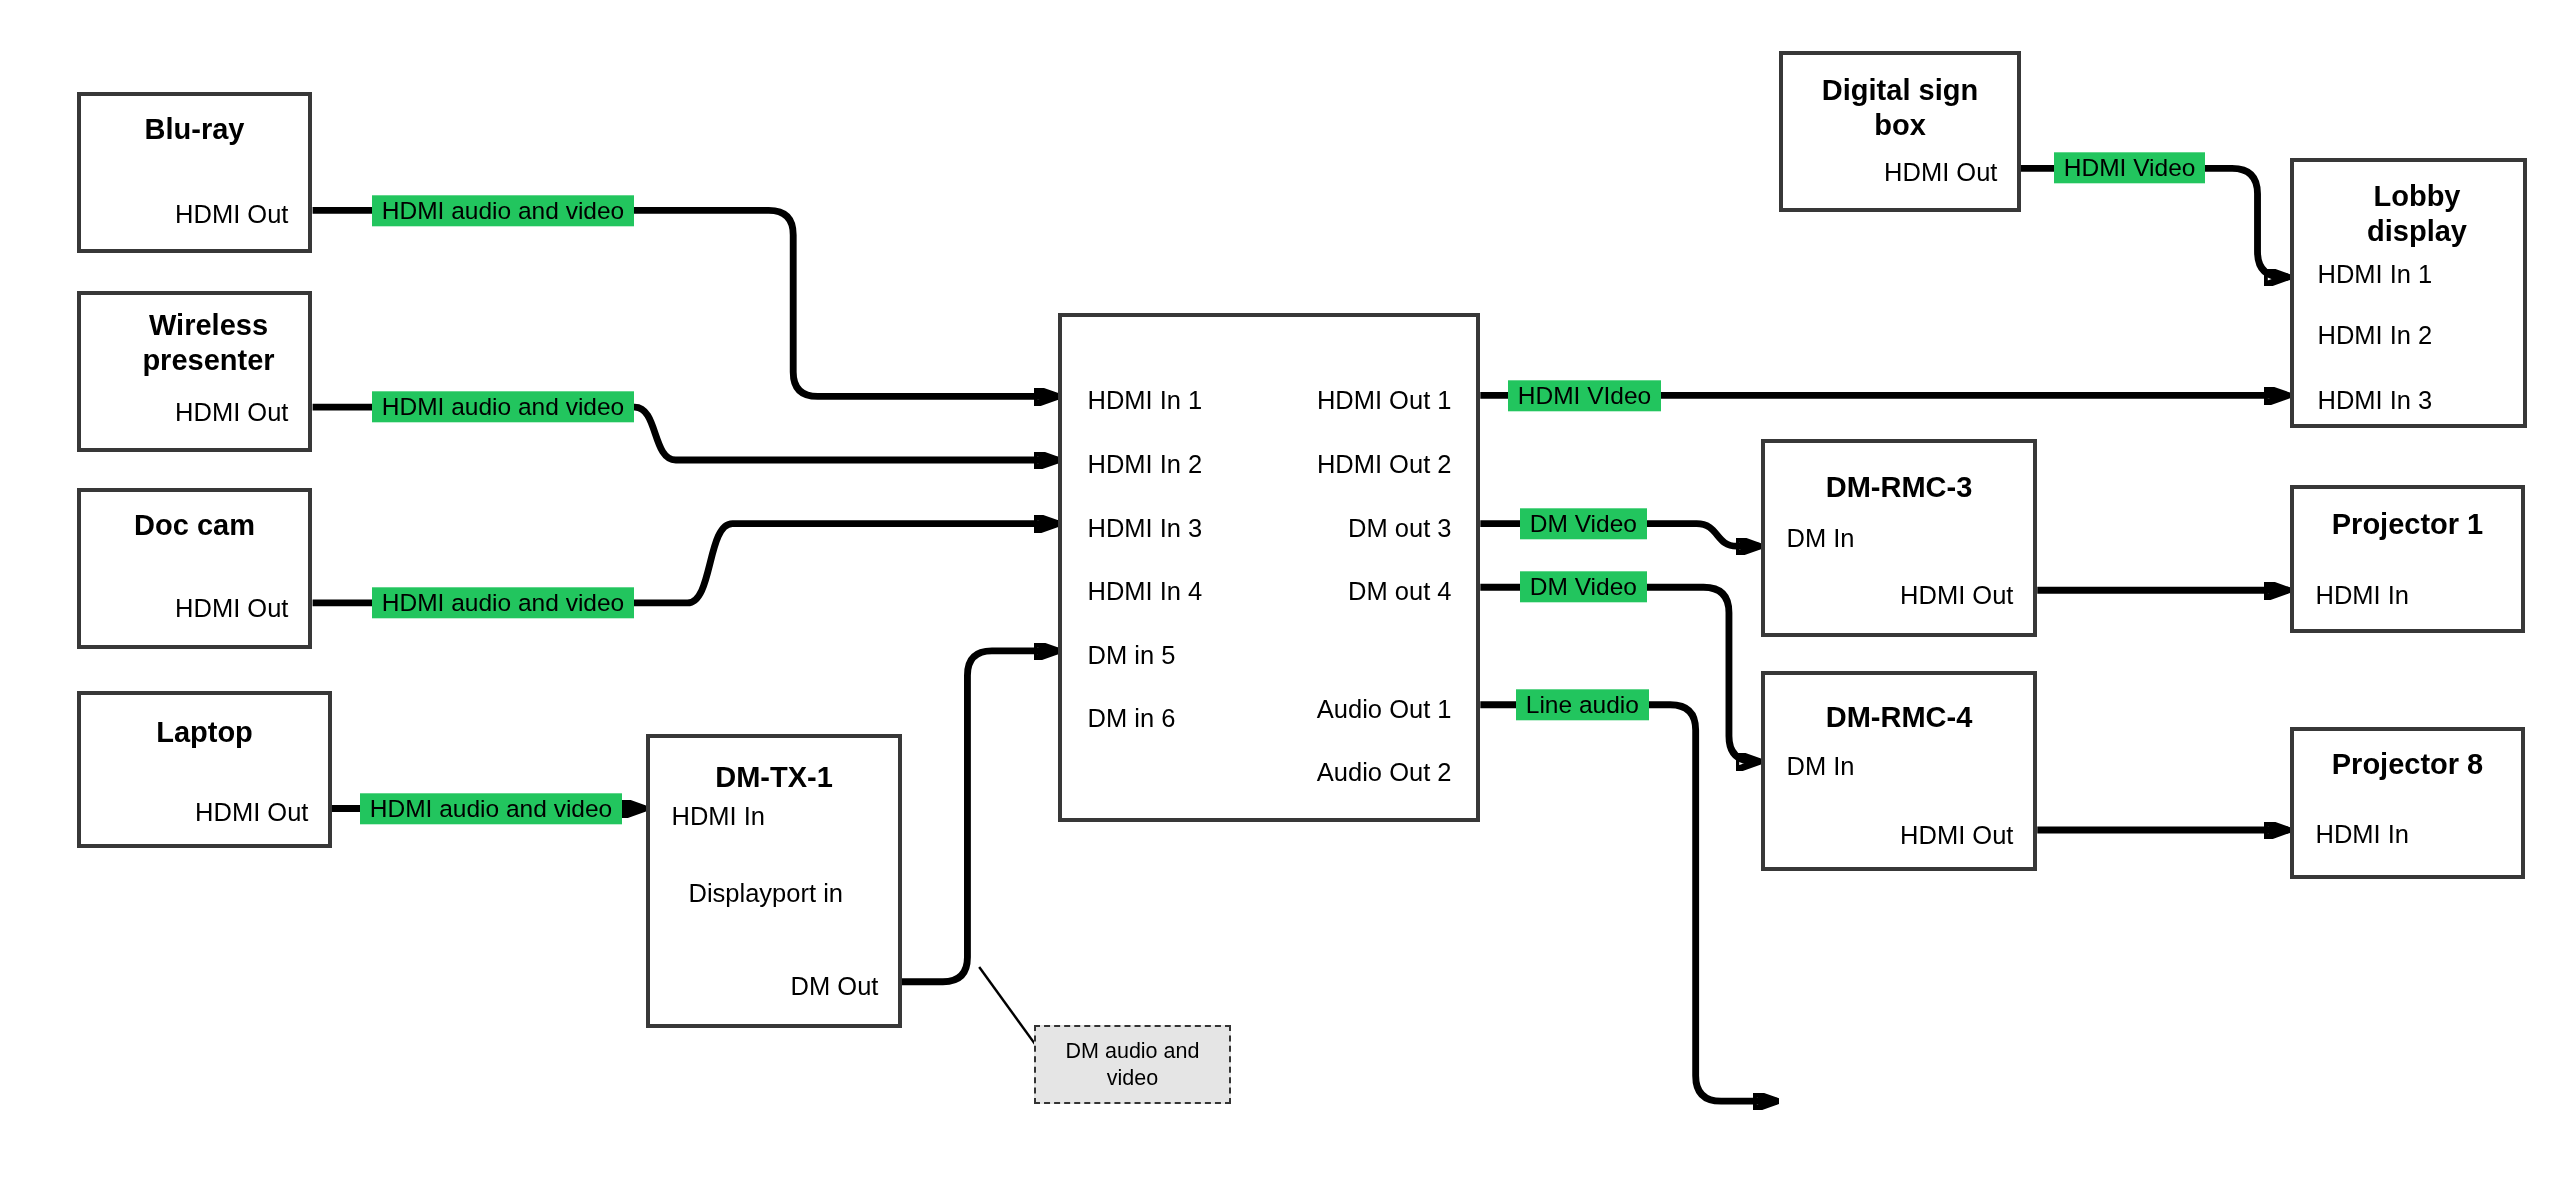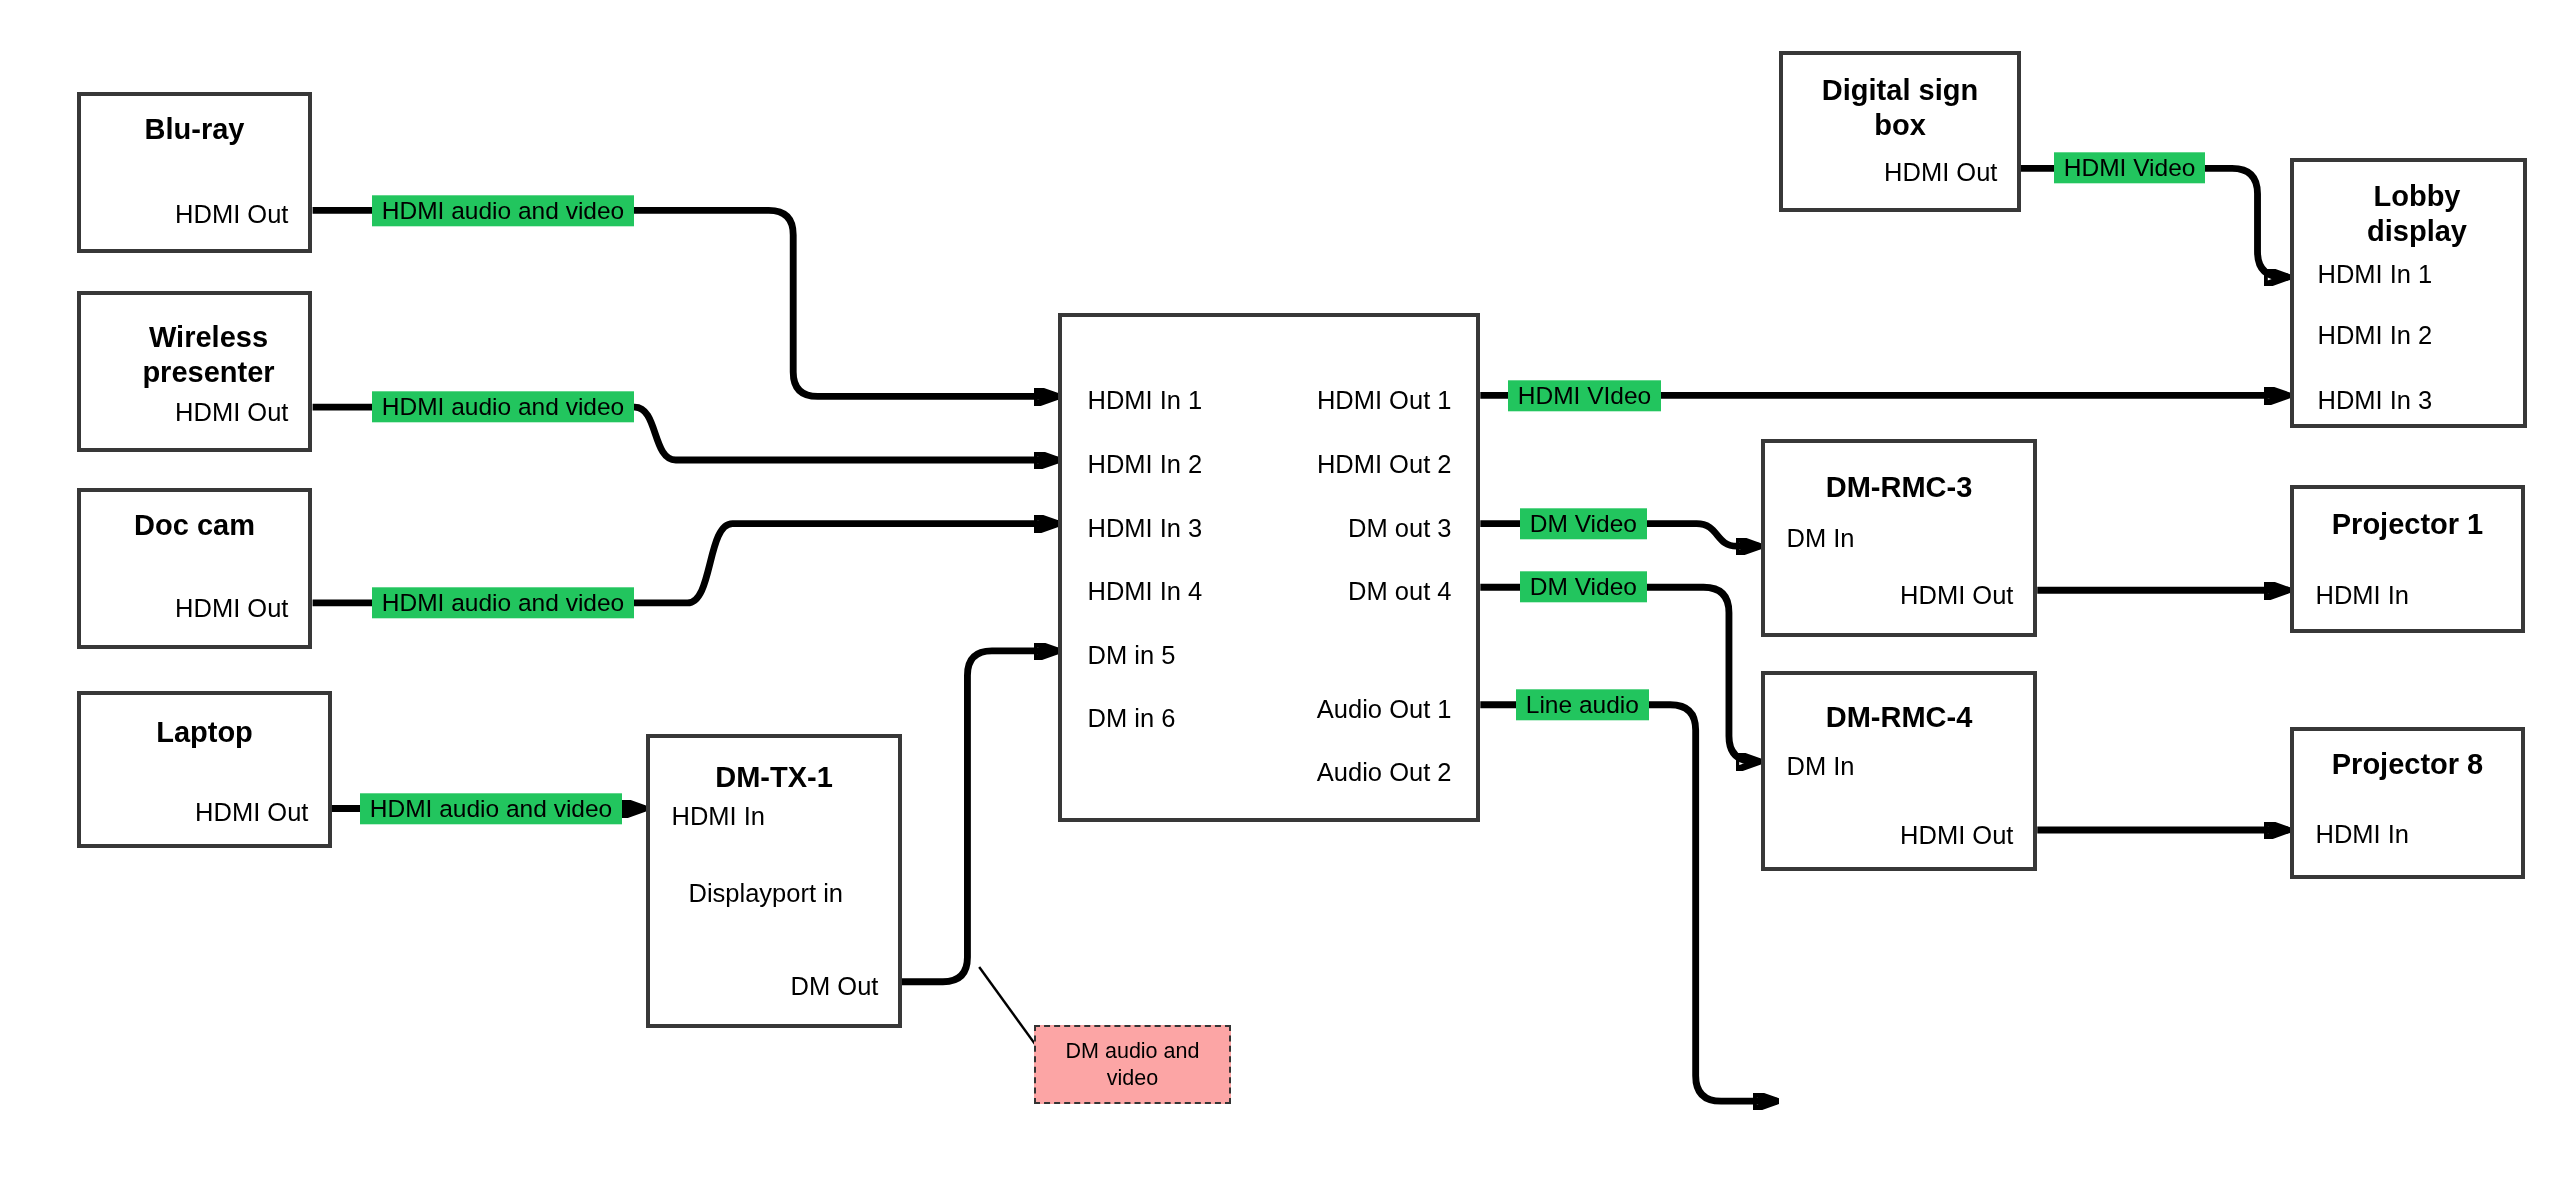--- a/index.html
+++ b/index.html
@@ -41,21 +41,21 @@
   .edge-label{
     position:absolute;z-index:3;
     transform:translateY(-50%);
     background:#22c55e;
     padding:2px 9.8px;
     font-size:24.5px;line-height:27.4px;white-space:nowrap;
   }
   .note{
     position:absolute;z-index:3;
     border:2px dashed #333;
-    background:#fca5a5;
+    background:#e5e5e5;
     box-sizing:border-box;
     text-align:center;
     font-size:21.5px;line-height:27.4px;
     padding-top:10.8px;
   }
 </style>
 </head>
 <body>
 
 <div class="canvas">
@@ -80,21 +80,21 @@
     <path d="M 2081 848 H 2337" marker-end="url(#arrow)"></path>
     <path class="thin" d="M 1000 988 L 1058 1068"></path>
   </svg>
 
   <div class="node" style="left:77px;top:92px;width:235px;height:161px;">
     <div class="title" style="top:15.7px;"><span>Blu-ray</span></div>
     <div class="port pr" style="top:118px;">HDMI Out</div>
   </div>
 
   <div class="node t-wrap160" style="left:77px;top:291px;width:235px;height:161px;">
-    <div class="title" style="top:25px;padding-left:28px;"><span>Wireless presenter</span></div>
+    <div class="title" style="top:13px;padding-left:28px;"><span>Wireless presenter</span></div>
     <div class="port pr" style="top:117px;">HDMI Out</div>
   </div>
 
   <div class="node" style="left:77px;top:488px;width:235px;height:161px;">
     <div class="title" style="top:15.7px;"><span>Doc cam</span></div>
     <div class="port pr" style="top:116px;">HDMI Out</div>
   </div>
 
   <div class="node" style="left:77px;top:691px;width:255px;height:157px;">
     <div class="title" style="top:19.6px;"><span>Laptop</span></div>

